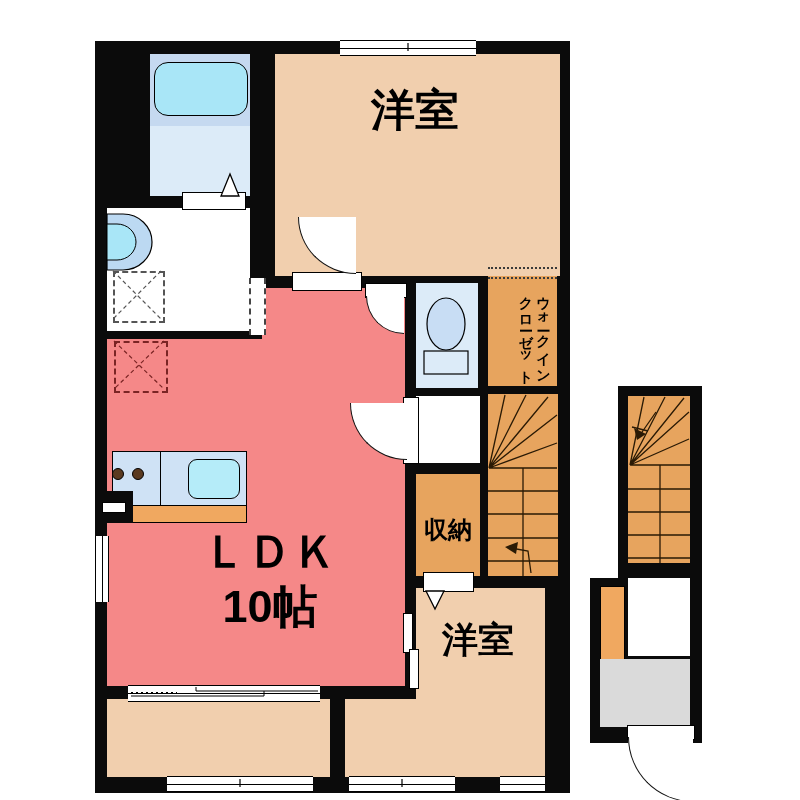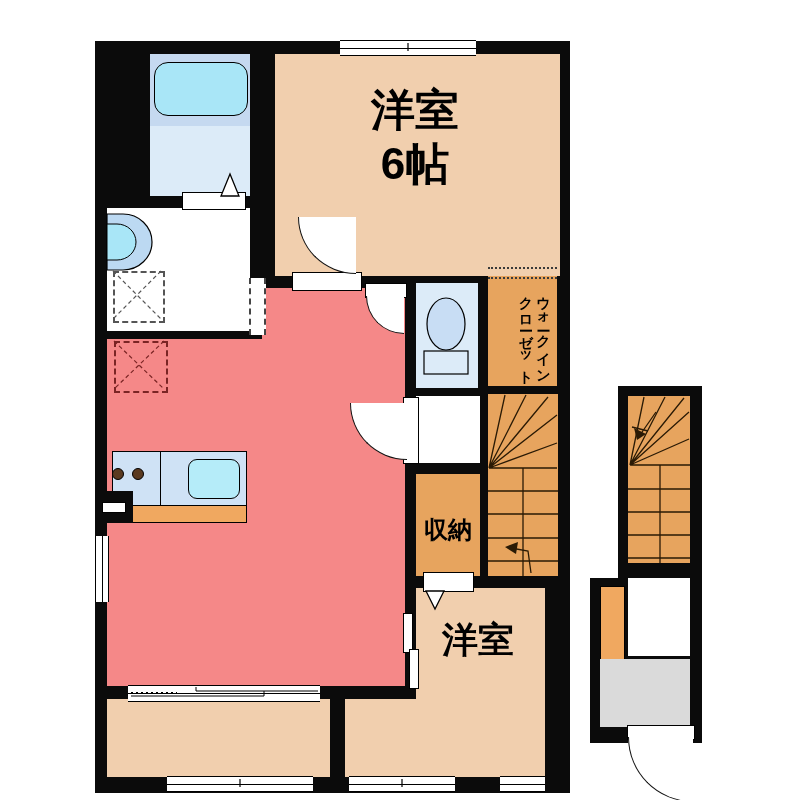--- a/index.html
+++ b/index.html
@@ -87,21 +87,24 @@
   <div class="open" style="left:409px;top:618px;width:8px;height:38px;"></div>
   <div class="pocket" style="left:249px;top:247px;width:13px;height:57px;"></div>
   <div class="dotline" style="left:488px;top:236px;width:69px;"></div>
   <div class="dotline" style="left:488px;top:246px;width:69px;"></div>
   <div class="open" style="left:627px;top:694px;width:66px;height:13px;"></div>
   <div class="erase" style="left:628px;top:706px;width:64px;height:7px;"></div>
   <div class="arc" style="left:628px;top:706px;width:64px;height:64px;"></div>
 
   <div class="label" style="left:320px;top:52px;width:190px;font-size:44px;">
     <span>洋室</span>
-    <span>6帖</span>
+  </div>
+  <div class="label" style="left:155px;top:494px;width:230px;font-size:45px;">
+    <span>ＬＤＫ</span>
+    <span>10帖</span>
   </div>
   <div class="label" style="left:398px;top:585px;width:160px;font-size:36px;line-height:1.35;">
     <span>洋室</span>
   </div>
   <div class="label" style="left:416px;top:484px;width:64px;font-size:24px;">
     <span>収納</span>
   </div>
   <div class="label vtext" style="left:496px;top:253px;width:56px;height:98px;font-size:14px;">
     <span>ウォークイン</span>
     <span>クローゼット</span>

